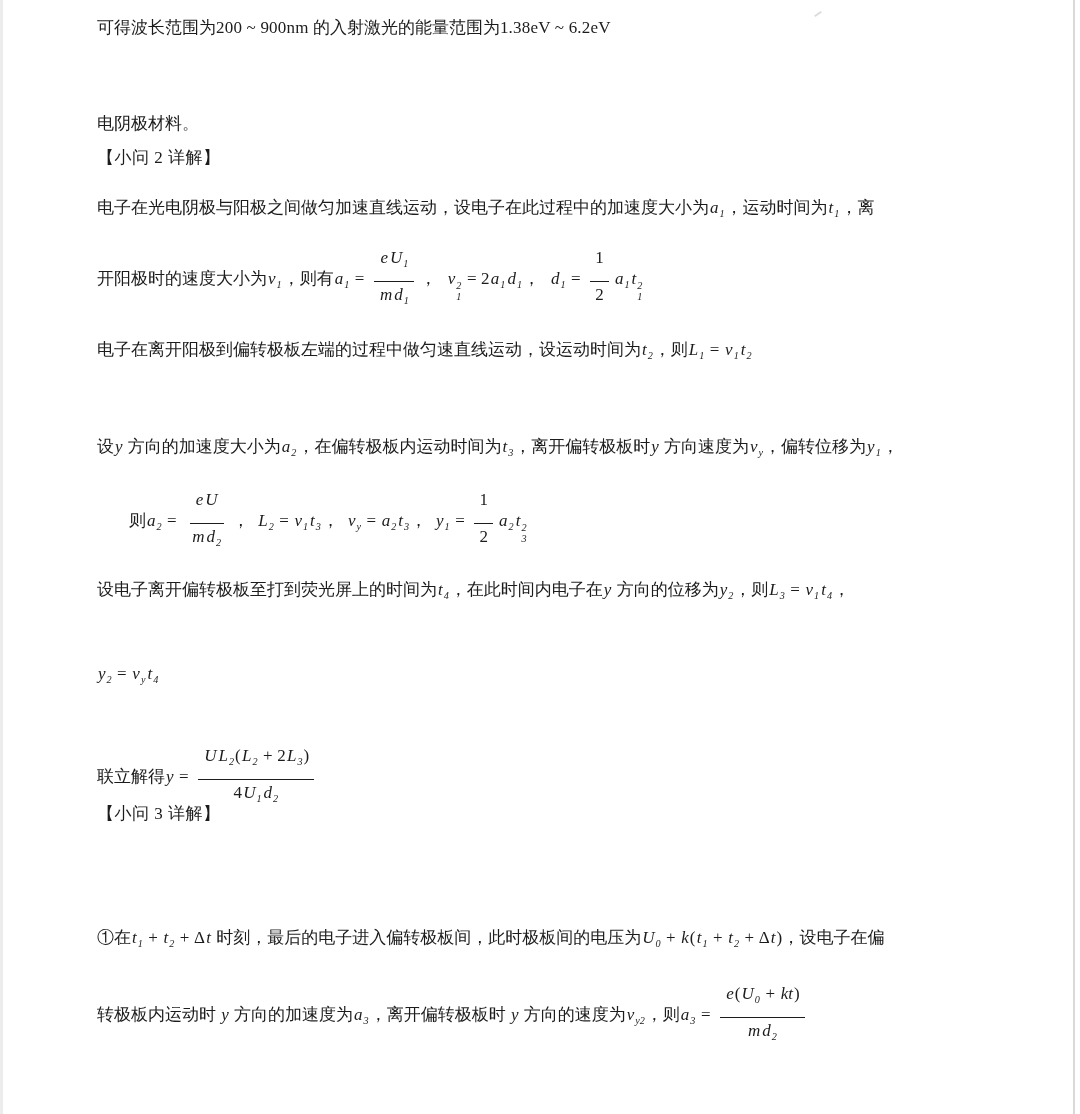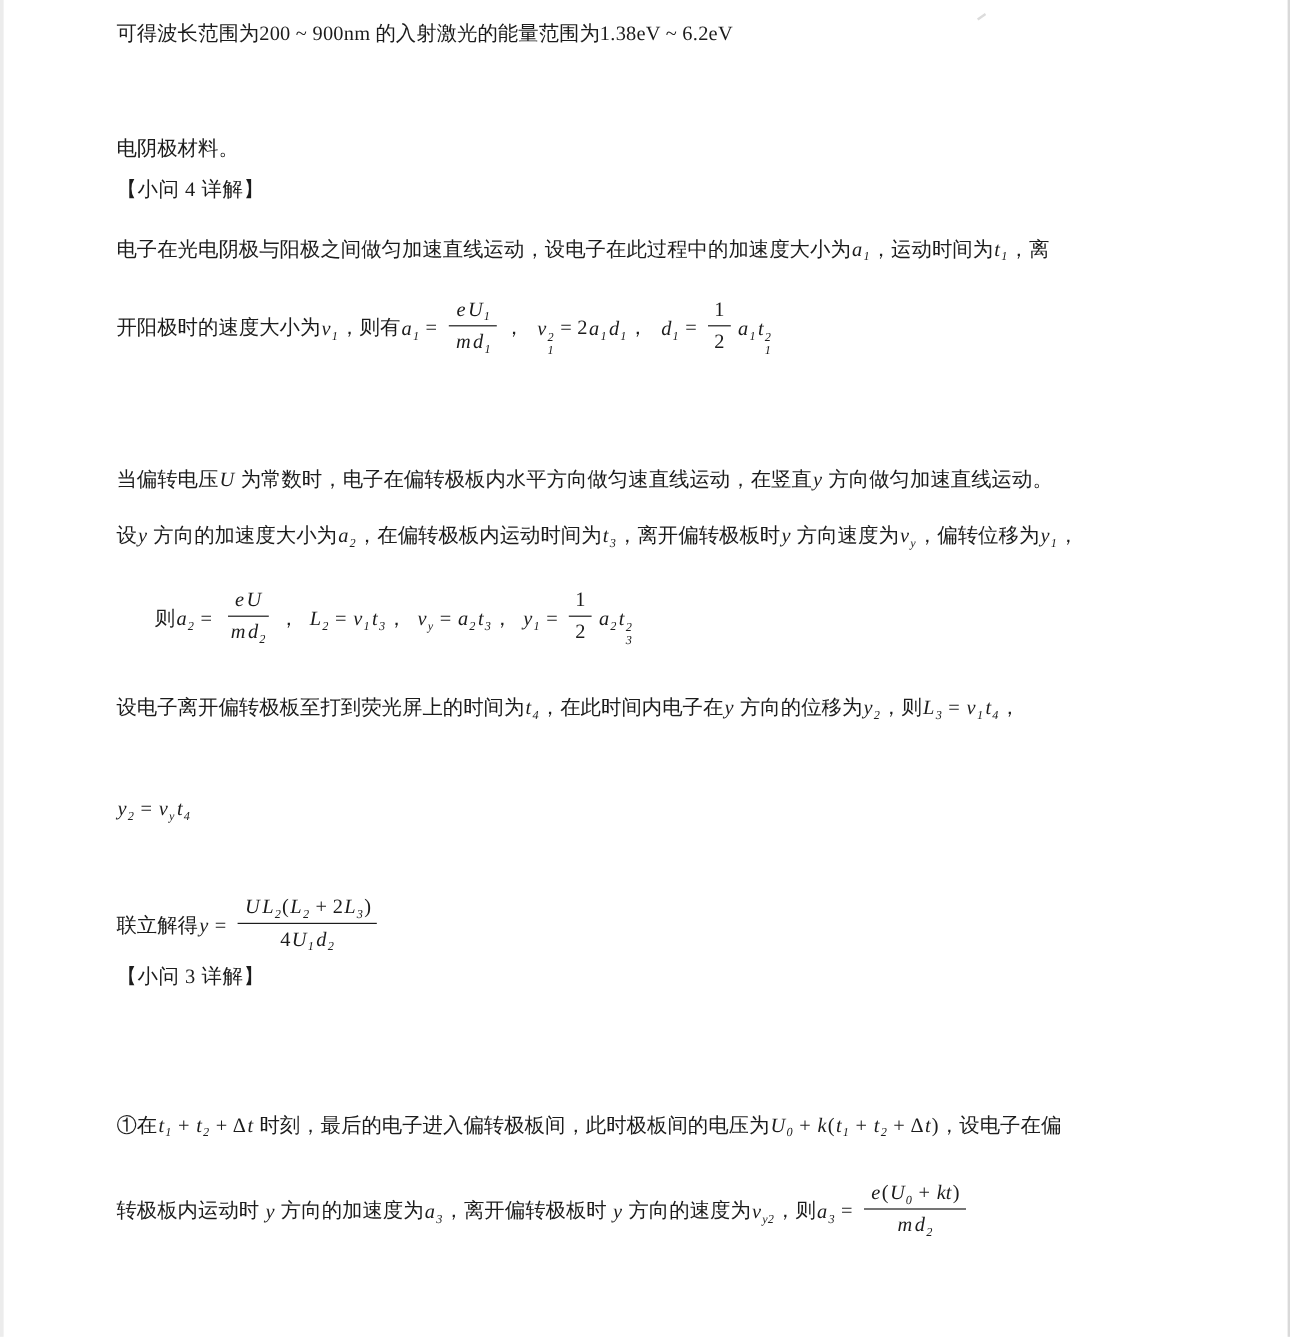--- a/index.html
+++ b/index.html
@@ -26,52 +26,52 @@
     display:inline-flex; flex-direction:column;
     vertical-align:-0.5em; font-size:0.6em; line-height:1.15;
     margin-left:1px; font-style:inherit;
   }
   .ss .r { display:block; }
   .frac {
     display:inline-flex; flex-direction:column; align-items:center;
     vertical-align:middle; margin:0 5px; transform:translateY(-3px);
     line-height:1.3; font-style:normal;
   }
-  .frac .num { display:block; border-bottom:1.4px solid #1c1c1c; padding:0 5px 2px; }
+  .frac .num { display:block; border-bottom:1.4px solid #1c1c1c; padding:0 5px 12px; }
   .frac .den { display:block; padding:2px 5px 0; }
   .sp { display:inline-block; }
   .edge-right { position:absolute; top:0; right:5px; width:2px; height:100%; background:#d9d9d9; }
   .edge-left  { position:absolute; top:0; left:0; width:3px; height:100%; background:#ececec; }
   .scratch { position:absolute; left:814px; top:13px; width:8px; height:2px; background:#dcdcdc; transform:rotate(-35deg); }
 </style>
 </head>
 <body>
 
 <div id="doc">
   <div class="edge-left"></div>
   <div class="edge-right"></div>
   <div class="scratch"></div>
 <div class="para text" style="top: 16px;"><span class="zh">可得波长范围为</span><span class="rm">200 ~ 900nm</span><span class="zh"> 的入射激光的能量范围为</span><span class="rm">1.38eV ~ 6.2eV</span></div>
     <div class="para text" style="top: 112px;"><span class="zh">电阴极材料。</span></div>
-    <div class="para heading" style="top: 146px;"><span class="zh">【小问 4 详解】</span></div>
+    <div class="para heading" style="top: 146px;"><span class="zh">【小问 2 详解】</span></div>
     <div class="para text" style="top: 196px;"><span class="zh">电子在光电阴极与阳极之间做匀加速直线运动，设电子在此过程中的加速度大小为</span><span class="v">a<sub>1</sub></span><span class="zh">，运动时间为</span><span class="v">t<sub>1</sub></span><span class="zh">，离</span></div>
     <div class="para formula" style="top: 250px;"><span class="zh">开阳极时的速度大小为</span><span class="v">v<sub>1</sub></span><span class="zh">，则有</span><span class="v">a<sub>1</sub></span><span class="rm"> = </span><span class="frac">
         <span class="num"><span class="v">e</span><span class="v">U<sub>1</sub></span></span>
         <span class="den"><span class="v">m</span><span class="v">d<sub>1</sub></span></span>
       </span><span class="zh">，</span><span class="sp" style="width: 10px;"></span><span class="v">v<span class="ss">
           <span class="r">2</span>
           <span class="r">1</span>
         </span></span><span class="rm"> = 2</span><span class="v">a<sub>1</sub></span><span class="v">d<sub>1</sub></span><span class="zh">，</span><span class="sp" style="width: 10px;"></span><span class="v">d<sub>1</sub></span><span class="rm"> = </span><span class="frac">
         <span class="num"><span class="rm">1</span></span>
         <span class="den"><span class="rm">2</span></span>
       </span><span class="v">a<sub>1</sub></span><span class="v">t<span class="ss">
           <span class="r">2</span>
           <span class="r">1</span>
         </span></span></div>
-    <div class="para text" style="top: 388px;"><span class="zh">当偏转电压</span><span class="v">U</span><span class="zh"> 为常数时，电子在偏转极板内水平方向做匀速直线运动，在竖直</span><span class="v">y</span><span class="zh"> 方向做匀加速直线运动。</span></div>
+    <div class="para text" style="top: 338px;"><span class="zh">电子在离开阳极到偏转极板左端的过程中做匀速直线运动，设运动时间为</span><span class="v">t<sub>2</sub></span><span class="zh">，则</span><span class="v">L<sub>1</sub></span><span class="rm"> = </span><span class="v">v<sub>1</sub></span><span class="v">t<sub>2</sub></span></div>
     <div class="para text" style="top: 435px;"><span class="zh">设</span><span class="v">y</span><span class="zh"> 方向的加速度大小为</span><span class="v">a<sub>2</sub></span><span class="zh">，在偏转极板内运动时间为</span><span class="v">t<sub>3</sub></span><span class="zh">，离开偏转极板时</span><span class="v">y</span><span class="zh"> 方向速度为</span><span class="v">v<sub>y</sub></span><span class="zh">，偏转位移为</span><span class="v">y<sub>1</sub></span><span class="zh">，</span></div>
     <div class="para formula" style="top: 492px; margin-left: 32px;"><span class="zh">则</span><span class="v">a<sub>2</sub></span><span class="rm"> = </span><span class="frac">
         <span class="num"><span class="v">e</span><span class="v">U</span></span>
         <span class="den"><span class="v">m</span><span class="v">d<sub>2</sub></span></span>
       </span><span class="zh">，</span><span class="sp" style="width: 8px;"></span><span class="v">L<sub>2</sub></span><span class="rm"> = </span><span class="v">v<sub>1</sub></span><span class="v">t<sub>3</sub></span><span class="zh">，</span><span class="sp" style="width: 8px;"></span><span class="v">v<sub>y</sub></span><span class="rm"> = </span><span class="v">a<sub>2</sub></span><span class="v">t<sub>3</sub></span><span class="zh">，</span><span class="sp" style="width: 8px;"></span><span class="v">y<sub>1</sub></span><span class="rm"> = </span><span class="frac">
         <span class="num"><span class="rm">1</span></span>
         <span class="den"><span class="rm">2</span></span>
       </span><span class="v">a<sub>2</sub></span><span class="v">t<span class="ss">
           <span class="r">2</span>
           <span class="r">3</span>

